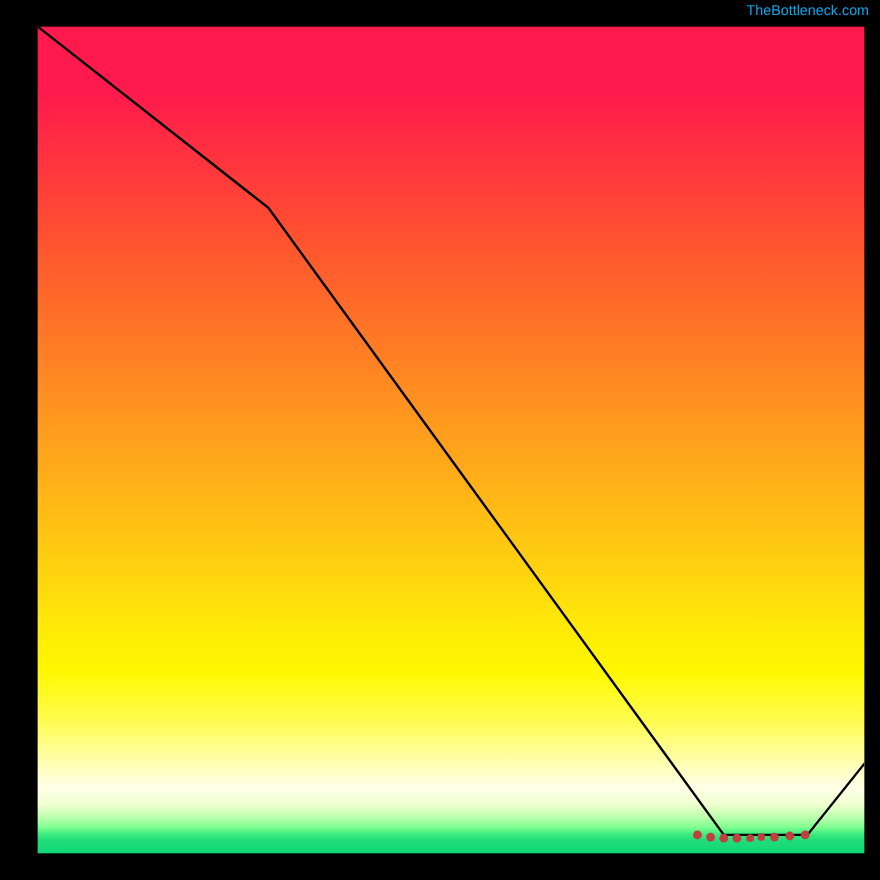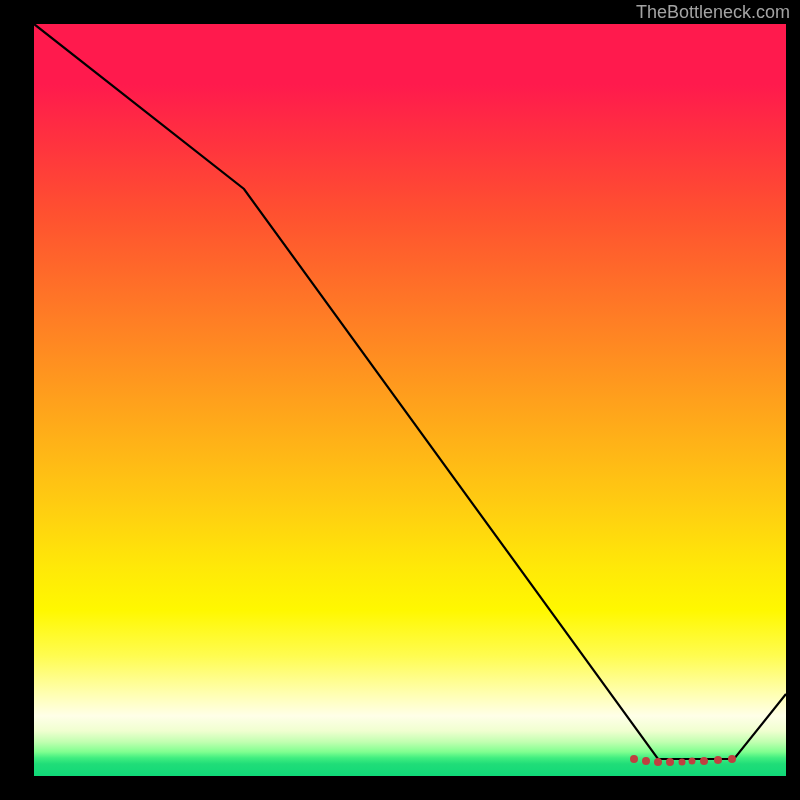--- a/index.html
+++ b/index.html
@@ -7,22 +7,22 @@
     width: 800px;
     height: 800px;
     background: #000;
     position: relative;
     font-family: Arial, sans-serif;
   }
   .attribution {
     position: absolute;
     top: 2px;
     right: 10px;
-    color: #a3a3a3;
-    font-size: 18px;
+    color: #0ea5e9;
+    font-size: 13px;
     text-align: right;
   }
   .plot-area {
     position: absolute;
     left: 34px;
     top: 24px;
     width: 752px;
     height: 752px;
     overflow: hidden;
   }

